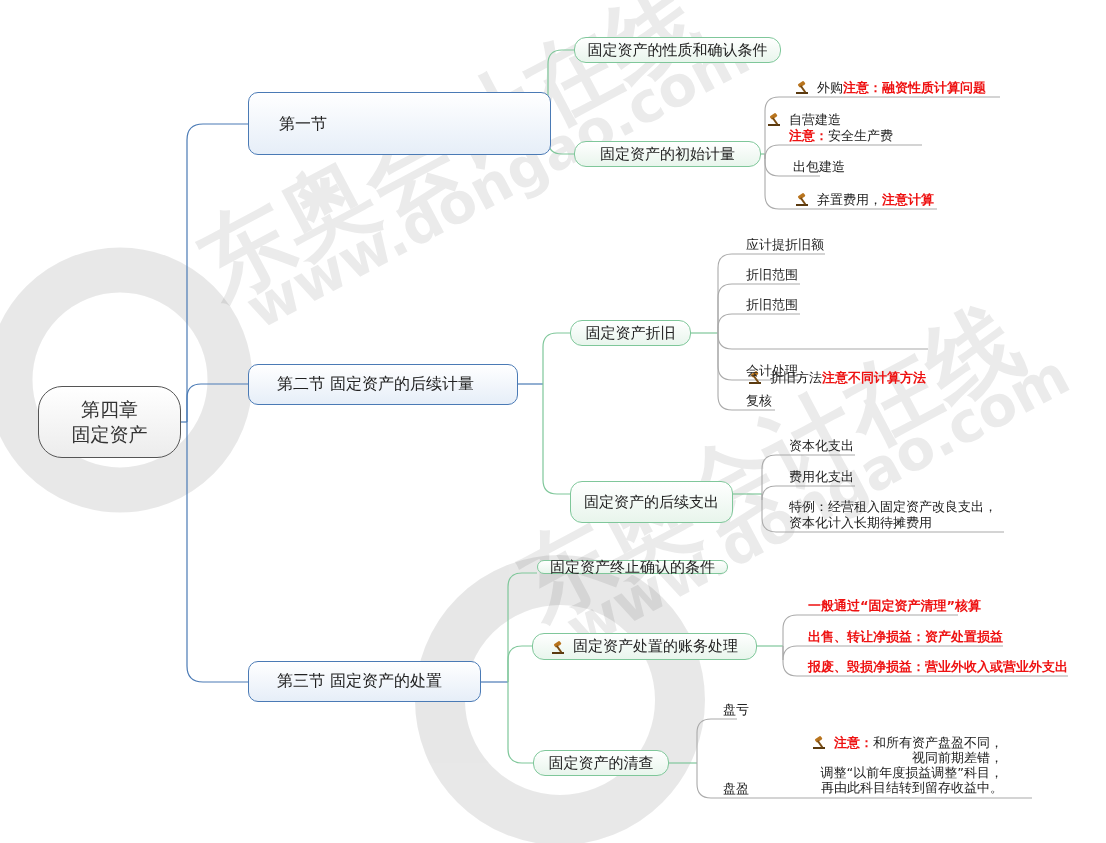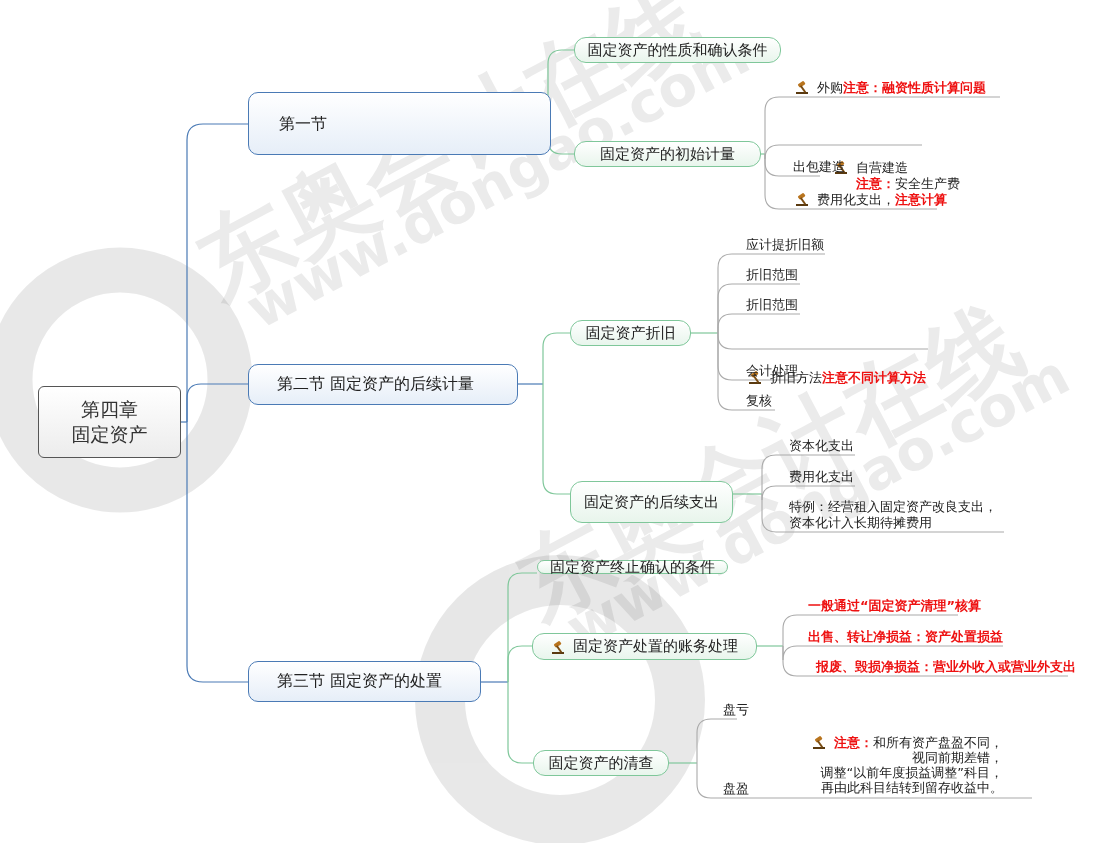--- a/index.html
+++ b/index.html
@@ -1,20 +1,20 @@
 <!DOCTYPE html>
 <html><head>
 <meta charset="utf-8">
 <style>
   html,body{margin:0;padding:0;background:#ffffff;}
   body{width:1106px;height:843px;position:relative;overflow:hidden;font-family:"DejaVu Sans","Liberation Sans",sans-serif;color:#222;}
   #wm{position:absolute;left:0;top:0;width:1106px;height:843px;pointer-events:none;}
   #lines{position:absolute;left:0;top:0;width:1106px;height:843px;}
   .node{position:absolute;box-sizing:border-box;display:flex;align-items:center;font-size:14px;white-space:nowrap;}
-  .root{border:1px solid #555;border-radius:6px;background:linear-gradient(#ffffff,#ececec);justify-content:center;text-align:center;font-size:19px;line-height:25px;color:#333;flex-direction:column;}
+  .root{border:1px solid #555;border-radius:24px;background:linear-gradient(#ffffff,#ececec);justify-content:center;text-align:center;font-size:19px;line-height:25px;color:#333;flex-direction:column;}
   .sec{border:1px solid #4a7ab5;border-radius:10px;background:linear-gradient(#ffffff,#e6eef8);font-size:16px;color:#222;}
   .sub{border:1px solid #7fc79a;border-radius:12px;background:linear-gradient(#ffffff,#e8f5ec);font-size:15px;color:#222;justify-content:center;}
   .leaf{position:absolute;font-size:13px;line-height:16px;white-space:nowrap;color:#222;}
   .red{color:#ee1111;font-weight:bold;}
   .gavel{display:inline-block;width:16px;height:14px;vertical-align:-2px;margin-right:6px;}
   .twoline{flex-direction:column;align-items:flex-start;justify-content:center;line-height:20px;}
 </style>
 </head>
 <body>
 
@@ -99,37 +99,37 @@
   <span>固定资产的初始计量</span>
 </div>
 
 <div class="leaf" style="left:795px;top:80px;">
   <svg class="gavel" viewBox="0 0 16 14">
       <rect x="1" y="12" width="12" height="2" fill="#5a3a10"></rect>
       <rect x="3" y="2" width="7" height="4" rx="1" fill="#b8741e" transform="rotate(-35 7 4)"></rect>
       <rect x="7" y="5" width="2" height="8" fill="#7a4d14" transform="rotate(-35 8 9)"></rect>
     </svg><span>外购</span><span class="red">注意：融资性质计算问题</span>
 </div>
-<div class="leaf" style="left:834px;top:112px;margin-top:48px;">
+<div class="leaf" style="left:767px;top:112px;">
   <svg class="gavel" viewBox="0 0 16 14">
       <rect x="1" y="12" width="12" height="2" fill="#5a3a10"></rect>
       <rect x="3" y="2" width="7" height="4" rx="1" fill="#b8741e" transform="rotate(-35 7 4)"></rect>
       <rect x="7" y="5" width="2" height="8" fill="#7a4d14" transform="rotate(-35 8 9)"></rect>
     </svg><span>自营建造</span><br>
   <span style="margin-left:22px" class="red">注意：</span><span>安全生产费</span>
 </div>
 <div class="leaf" style="left:793px;top:159px;">
   <span>出包建造</span>
 </div>
 <div class="leaf" style="left:795px;top:192px;">
   <svg class="gavel" viewBox="0 0 16 14">
       <rect x="1" y="12" width="12" height="2" fill="#5a3a10"></rect>
       <rect x="3" y="2" width="7" height="4" rx="1" fill="#b8741e" transform="rotate(-35 7 4)"></rect>
       <rect x="7" y="5" width="2" height="8" fill="#7a4d14" transform="rotate(-35 8 9)"></rect>
-    </svg><span>费用化支出，</span><span class="red">注意计算</span>
+    </svg><span>弃置费用，</span><span class="red">注意计算</span>
 </div>
 
 <div class="node sec" style="left:248px;top:364px;width:270px;height:41px;padding-left:28px;">
   <span>第二节 固定资产的后续计量</span>
 </div>
 <div class="node sub" style="left:570px;top:320px;width:121px;height:26px;">
   <span>固定资产折旧</span>
 </div>
 <div class="node sub" style="left:570px;top:481px;width:163px;height:42px;">
   <span>固定资产的后续支出</span>
@@ -168,21 +168,21 @@
       <rect x="7" y="5" width="2" height="8" fill="#7a4d14" transform="rotate(-35 8 9)"></rect>
     </svg>
     <span>固定资产处置的账务处理</span>
 </div>
 <div class="node sub" style="left:533px;top:750px;width:136px;height:26px;">
   <span>固定资产的清查</span>
 </div>
 
 <div class="leaf" style="left:808px;top:598px;"><span class="red">一般通过“固定资产清理”核算</span></div>
 <div class="leaf" style="left:808px;top:629px;"><span class="red">出售、转让净损益：资产处置损益</span></div>
-<div class="leaf" style="left:808px;top:659px;margin-left:8px;"><span class="red">报废、毁损净损益：营业外收入或营业外支出</span></div>
+<div class="leaf" style="left:808px;top:659px;"><span class="red">报废、毁损净损益：营业外收入或营业外支出</span></div>
 
 <div class="leaf" style="left:723px;top:702px;"><span>盘亏</span></div>
 <div class="leaf" style="left:723px;top:781px;"><span>盘盈</span></div>
 <div class="leaf" style="left:808px;top:735px;line-height:15px;text-align:right;">
   <svg class="gavel" viewBox="0 0 16 14">
       <rect x="1" y="12" width="12" height="2" fill="#5a3a10"></rect>
       <rect x="3" y="2" width="7" height="4" rx="1" fill="#b8741e" transform="rotate(-35 7 4)"></rect>
       <rect x="7" y="5" width="2" height="8" fill="#7a4d14" transform="rotate(-35 8 9)"></rect>
     </svg><span class="red">注意：</span><span>和所有资产盘盈不同，</span><br>
   <span style="margin-left:22px">视同前期差错，</span><br>

